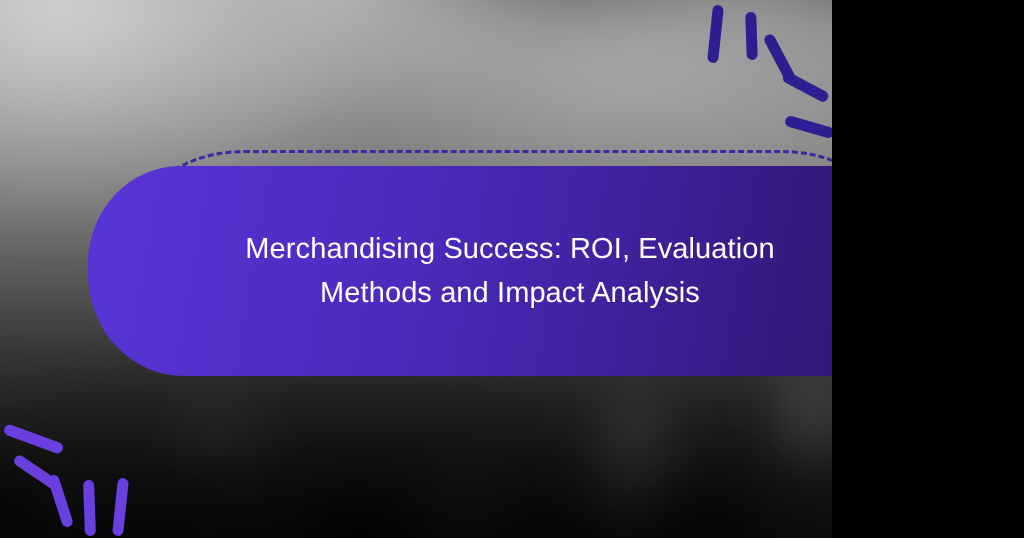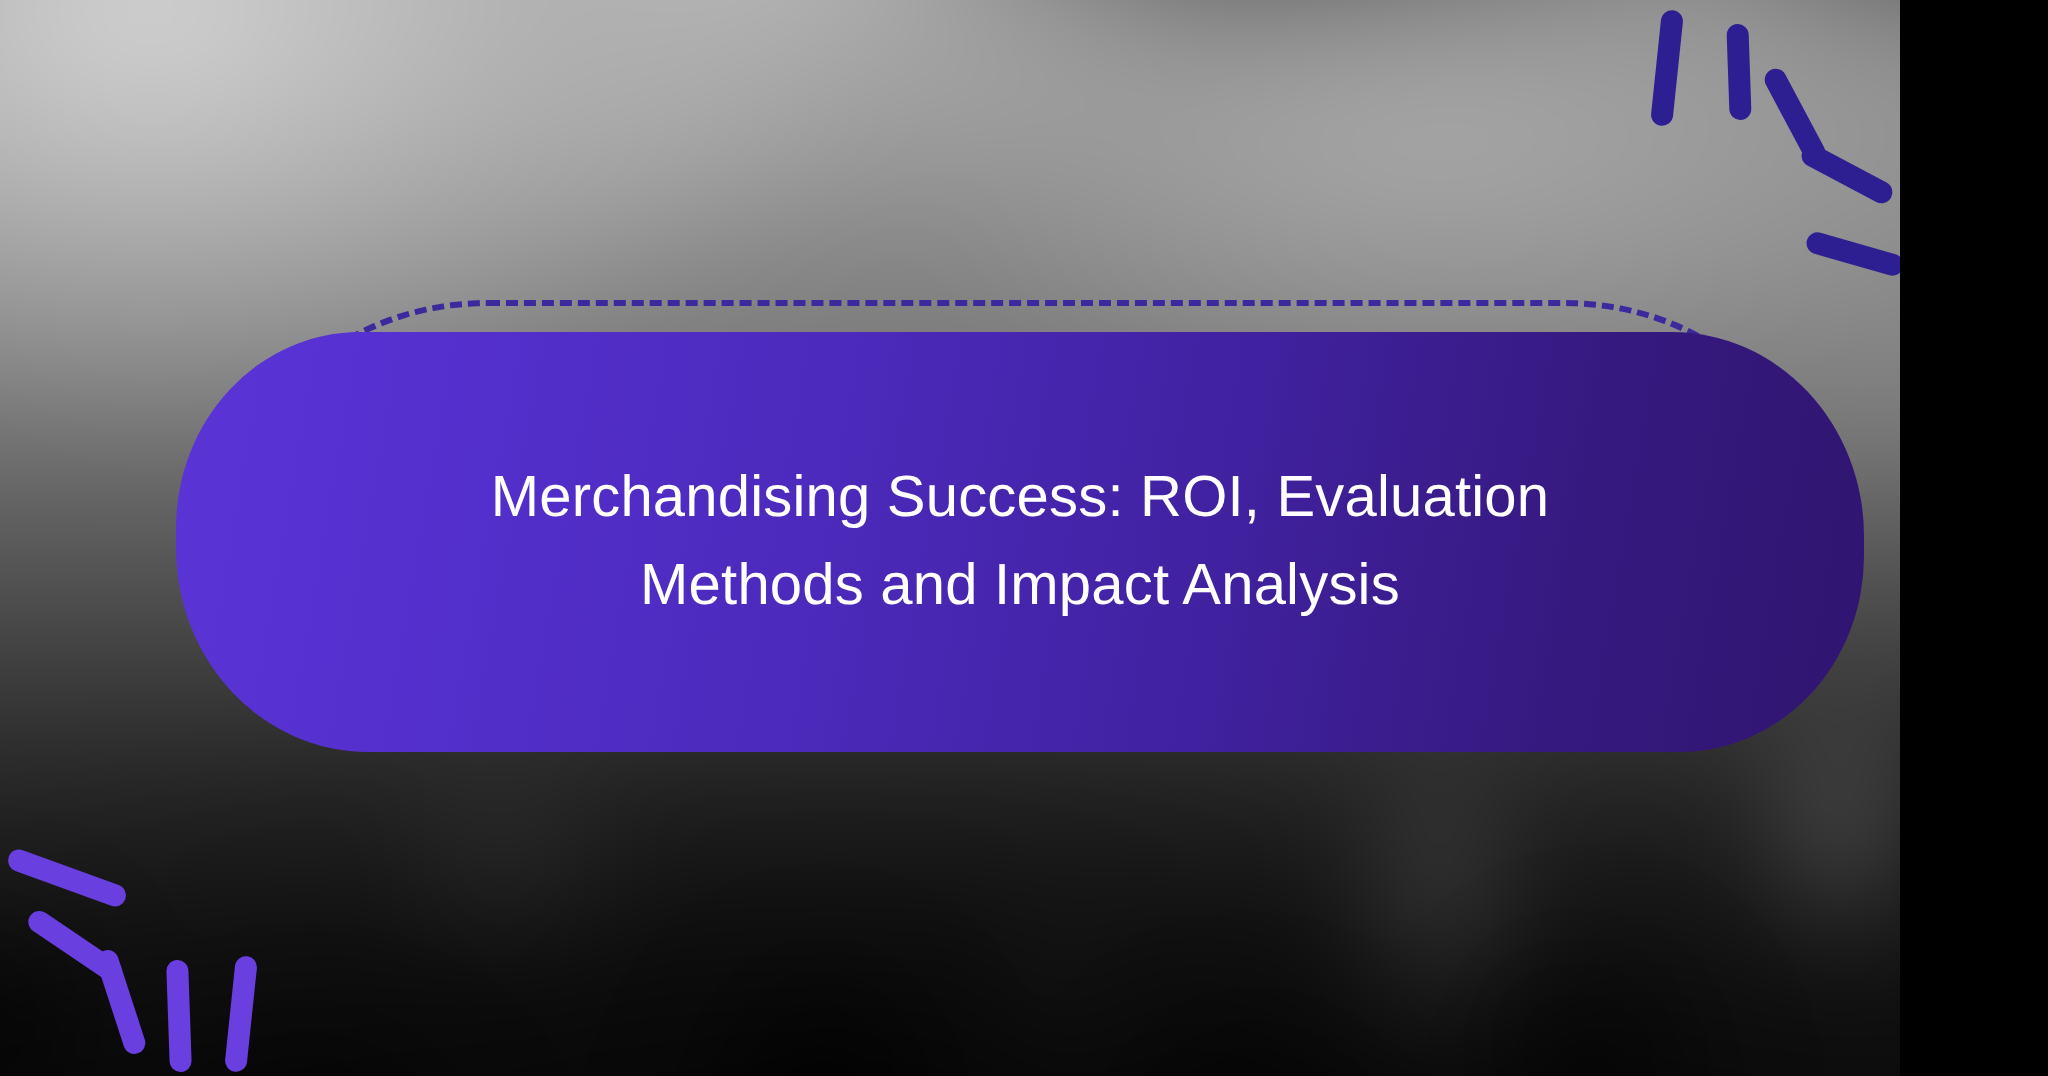--- a/index.html
+++ b/index.html
@@ -7,21 +7,21 @@
     margin: 0;
     padding: 0;
     background: #000;
   }
   body {
     font-family: "Liberation Sans", sans-serif;
   }
 
   .stage {
     position: relative;
-    width: 950px;
+    width: 832px;
     height: 538px;
     overflow: hidden;
     background: #1a1a1a;
   }
 
   
   .bg {
     position: absolute;
     inset: 0;
     overflow: hidden;

